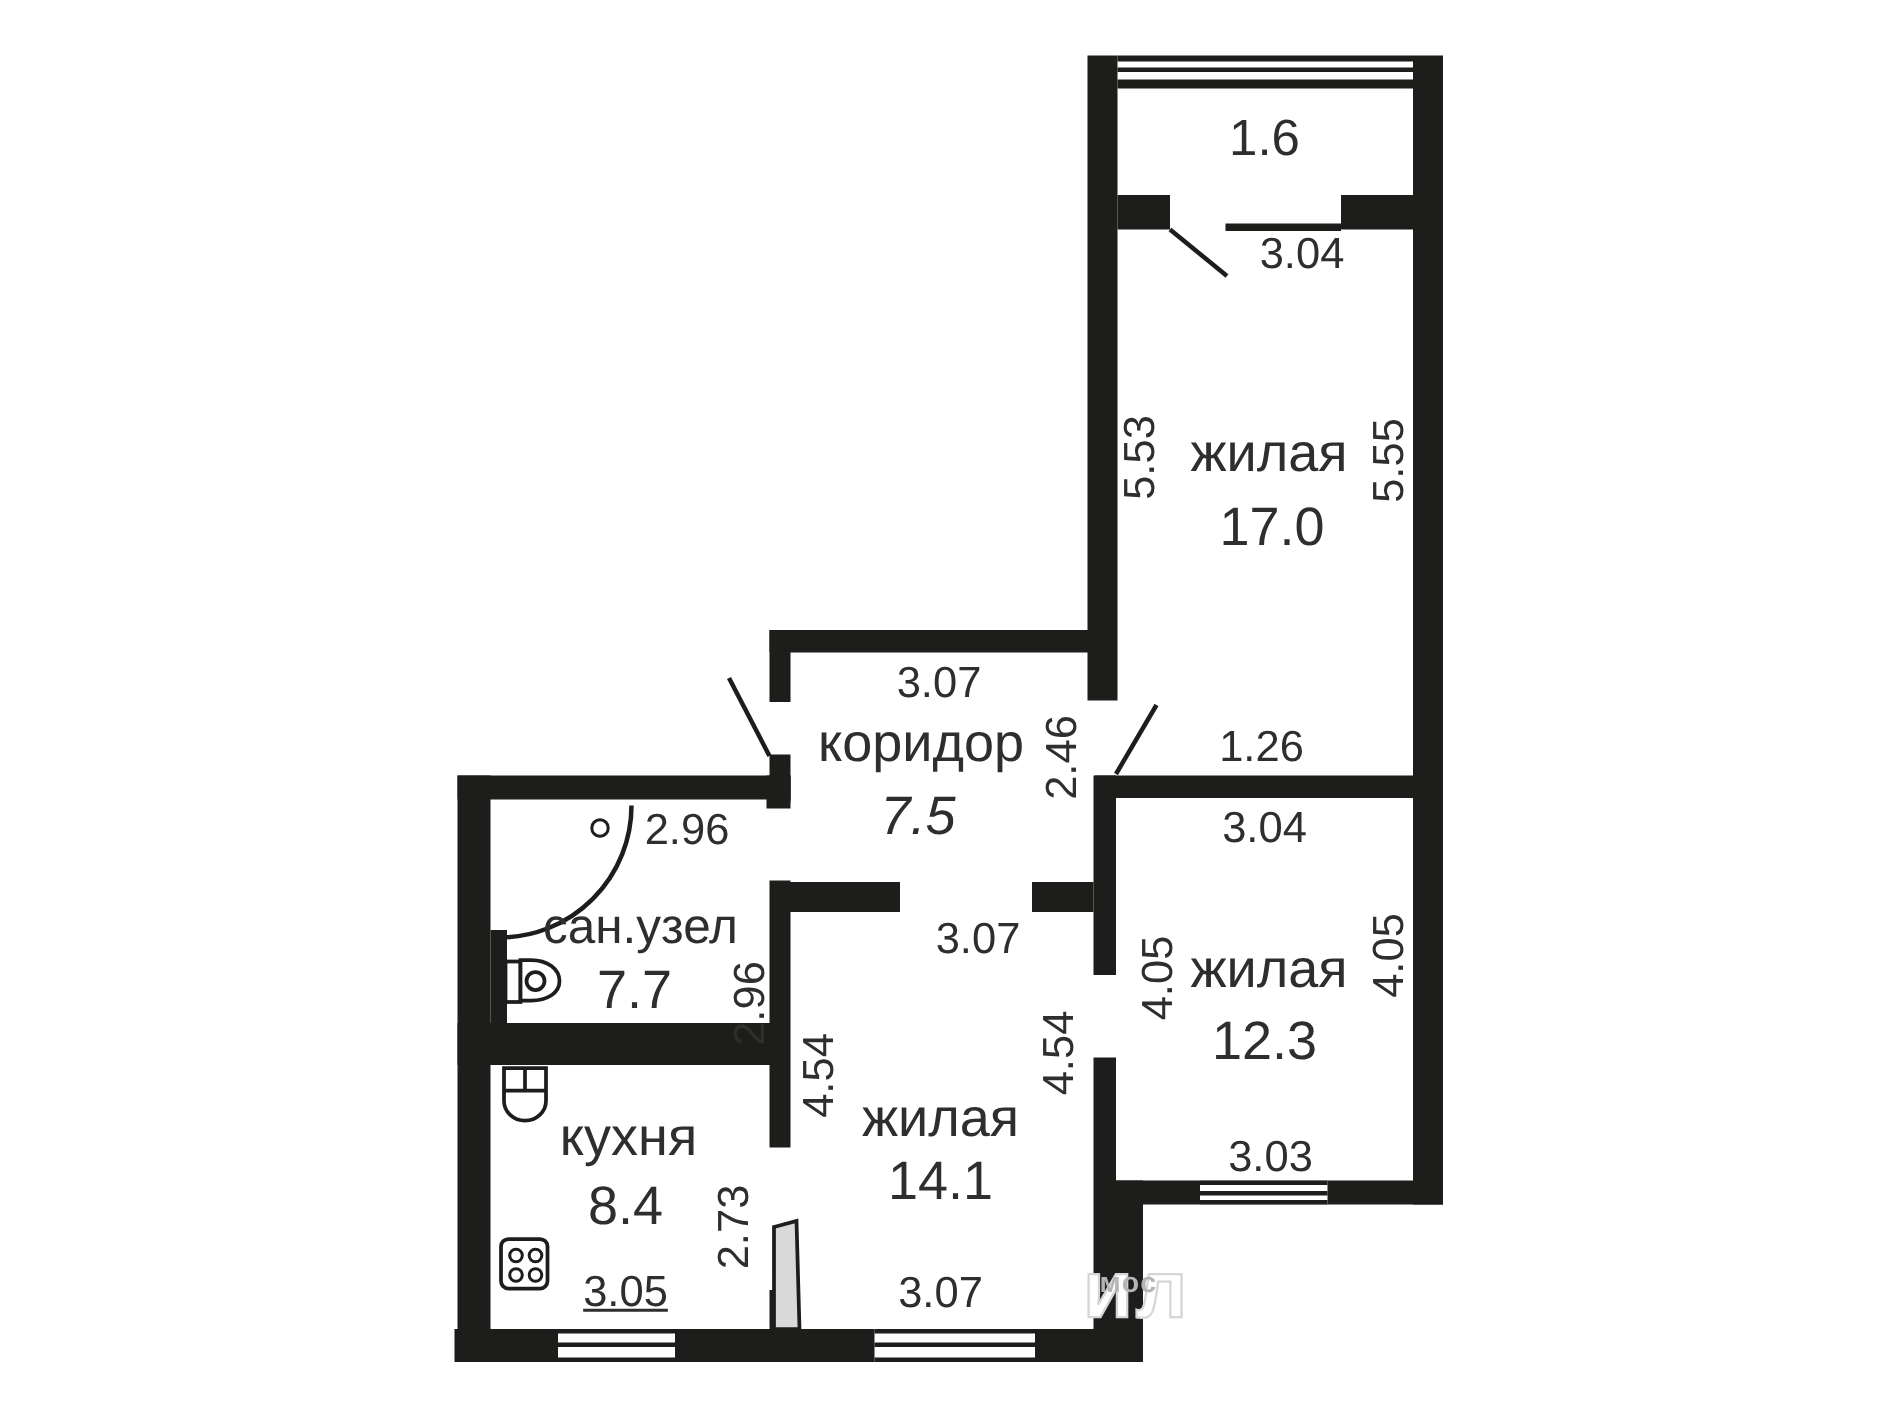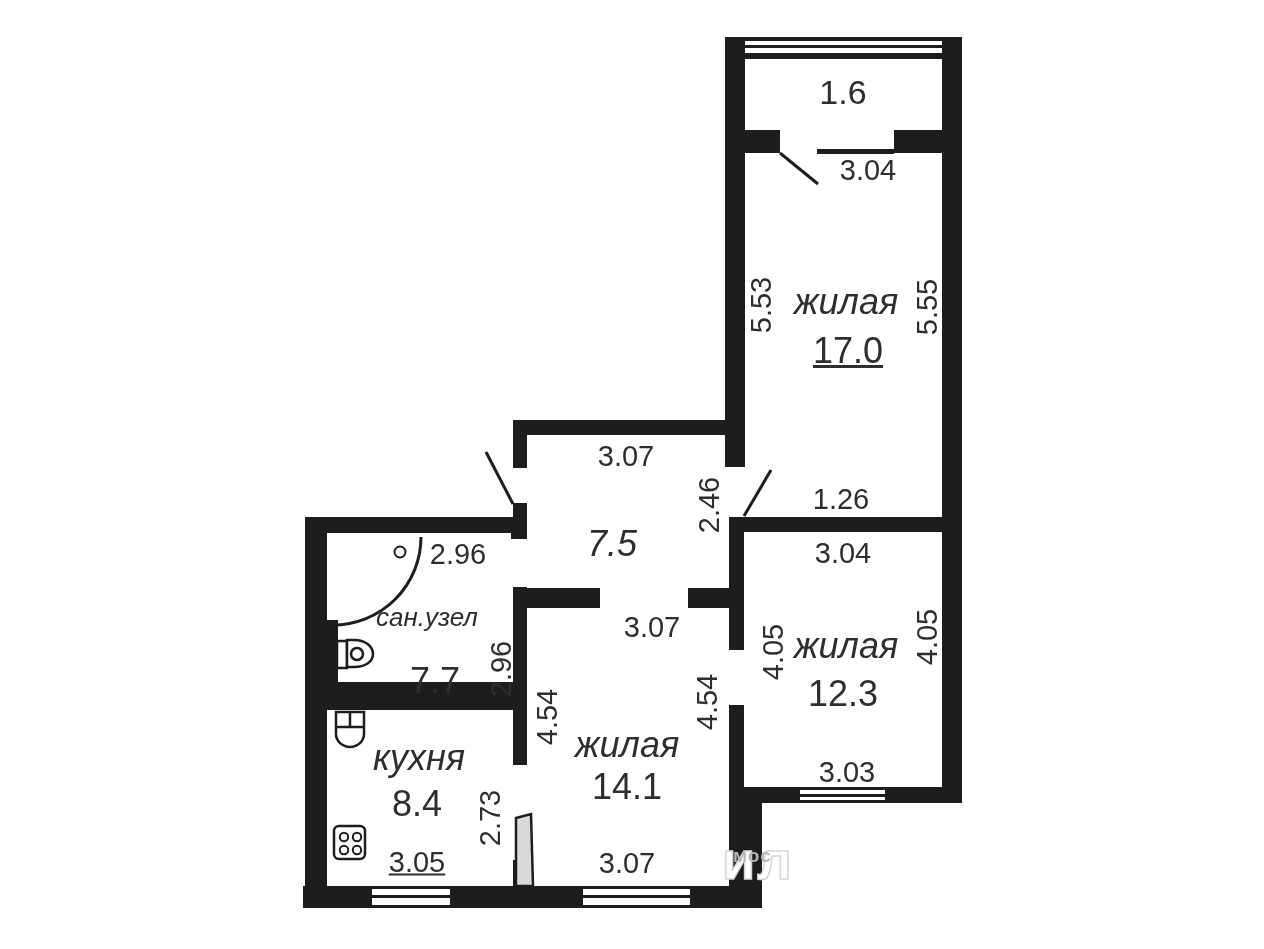--- a/index.html
+++ b/index.html
@@ -6,22 +6,22 @@
   .canvas{
     position:relative;width:1264px;height:949px;background:#ffffff;
     font-family:"Liberation Sans","DejaVu Sans",sans-serif;overflow:hidden;
   }
   .plan-svg{position:absolute;left:0;top:0;}
   .lbl{
     position:absolute;transform:translate(-50%,-50%);
     color:#2e2e2c;white-space:nowrap;line-height:1;letter-spacing:0;
   }
   .lbl.vert{transform:translate(-50%,-50%) rotate(-90deg);}
-  .room-name{font-size:36px;font-style:italic;}
-  .room-name.sm{font-size:26px;}
+  .room-name{font-size:36px;}
+  .room-name.sm{font-size:33px;}
   .room-area{font-size:36px;}
   .dim{font-size:29px;}
   .wm-big{
     position:absolute;font-size:54px;font-weight:bold;color:#ffffff;
     -webkit-text-stroke:1.5px #d6d6d6;letter-spacing:2px;
   }
   .wm-small{
     position:absolute;font-size:19px;font-weight:bold;color:#b5b5b5;letter-spacing:1px;
   }
 </style>
@@ -133,39 +133,40 @@
         <circle cx="344" cy="850" r="4.2" stroke-width="2"></circle>
         <circle cx="357" cy="850" r="4.2" stroke-width="2"></circle>
       </g>
     </g>
   </svg>
 
   <div class="lbl room-area" style="left:843px;top:92px;font-size:34px;text-align:center;">1.6</div>
   <div class="lbl dim" style="left:868px;top:170px;">3.04</div>
 
   <div class="lbl room-name" style="left:846px;top:302px;">жилая</div>
-  <div class="lbl room-area" style="left:848px;top:351px;text-decoration:underline;">17.0</div>
+  <div class="lbl room-area" style="left:848px;top:351px;">17.0</div>
   <div class="lbl dim vert" style="left:761px;top:305px;">5.53</div>
   <div class="lbl dim vert" style="left:927px;top:307px;">5.55</div>
   <div class="lbl dim" style="left:841px;top:499px;">1.26</div>
 
   <div class="lbl dim" style="left:626px;top:456px;">3.07</div>
+  <div class="lbl room-name" style="left:614px;top:495px;">коридор</div>
   <div class="lbl room-area" style="left:612px;top:544px;font-style:italic;">7.5</div>
   <div class="lbl dim vert" style="left:709px;top:505px;">2.46</div>
 
   <div class="lbl dim" style="left:843px;top:553px;">3.04</div>
   <div class="lbl room-name" style="left:846px;top:646px;">жилая</div>
   <div class="lbl room-area" style="left:843px;top:694px;">12.3</div>
   <div class="lbl dim vert" style="left:773px;top:652px;">4.05</div>
   <div class="lbl dim vert" style="left:927px;top:637px;">4.05</div>
   <div class="lbl dim" style="left:847px;top:772px;">3.03</div>
 
   <div class="lbl dim" style="left:458px;top:554px;">2.96</div>
   <div class="lbl room-name sm" style="left:427px;top:617px;">сан.узел</div>
-  <div class="lbl room-area" style="left:435px;top:660px;margin-top:21px;">7.7</div>
+  <div class="lbl room-area" style="left:423px;top:660px;">7.7</div>
   <div class="lbl dim vert" style="left:501px;top:669px;">2.96</div>
 
   <div class="lbl dim" style="left:652px;top:627px;">3.07</div>
   <div class="lbl dim vert" style="left:547px;top:717px;">4.54</div>
   <div class="lbl dim vert" style="left:707px;top:702px;">4.54</div>
   <div class="lbl room-name" style="left:627px;top:745px;">жилая</div>
   <div class="lbl room-area" style="left:627px;top:787px;text-align:right;">14.1</div>
   <div class="lbl dim" style="left:627px;top:863px;">3.07</div>
 
   <div class="lbl room-name" style="left:419px;top:758px;">кухня</div>

